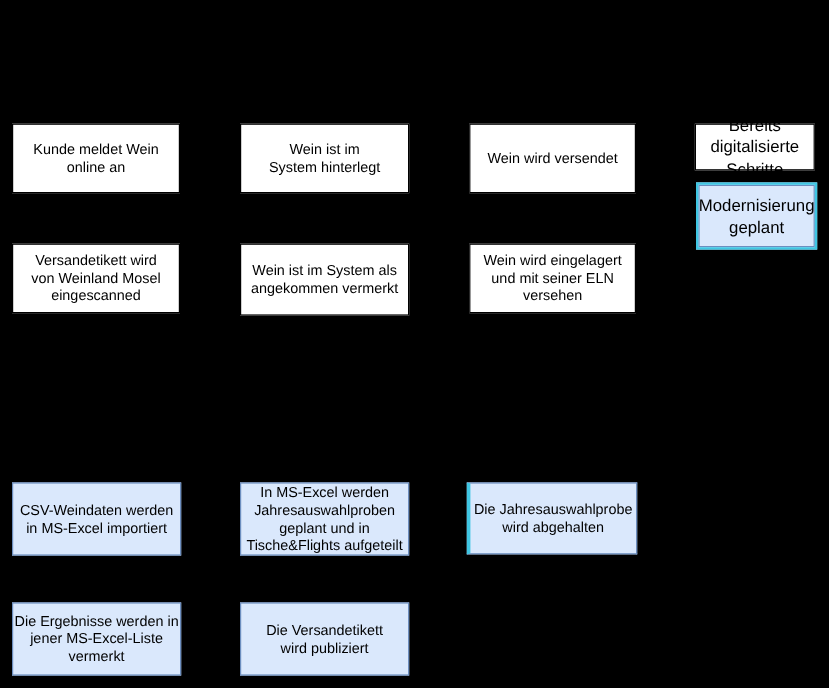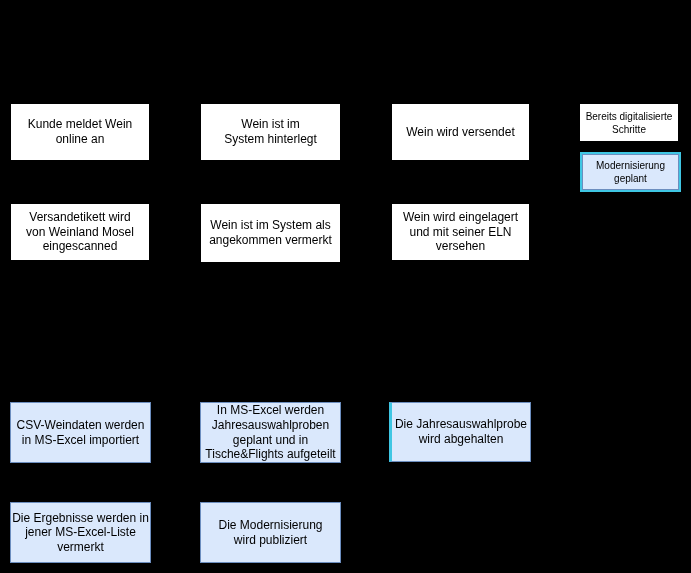--- a/index.html
+++ b/index.html
@@ -39,39 +39,39 @@
     border: 1px solid var(--box_border_blue, #6c8ebf);
   }
   .node.highlight-left {
     border-left: 3px solid var(--highlight_cyan, #3fc6e3);
   }
   .node.highlight-full {
     border: 2px solid var(--highlight_cyan, #3fc6e3);
     box-shadow: inset 0 0 0 1px var(--box_border_blue, #6c8ebf);
   }
   .node.legend-box .label {
-    font-size: 10px;
+    font-size: 14px;
     line-height: 1.3;
   }
 
   
   #node-a { left: 10px;  top: 103px; width: 140px; height: 58px; align-items: center; }
   #node-b { left: 200px; top: 103px; width: 141px; height: 58px; }
   #node-c { left: 391px; top: 103px; width: 139px; height: 58px; }
   #node-d { left: 10px;  top: 203px; width: 140px; height: 58px; }
   #node-e { left: 200px; top: 203px; width: 141px; height: 60px; }
   #node-f { left: 391px; top: 203px; width: 139px; height: 58px; }
   #node-g { left: 391px; top: 303px; width: 139px; height: 59px; }
   #node-h { left: 10px;  top: 402px; width: 141px; height: 61px; }
   #node-i { left: 200px; top: 402px; width: 141px; height: 61px; }
   #node-j { left: 389px; top: 402px; width: 142px; height: 60px; }
   #node-k { left: 10px;  top: 502px; width: 141px; height: 61px; }
   #node-l { left: 200px; top: 502px; width: 141px; height: 61px; }
   #legend-1 { left: 579px; top: 103px; width: 100px; height: 39px; }
-  #legend-2 { left: 580px; top: 152px; width: 101px; height: 40px; align-items: center; }
+  #legend-2 { left: 580px; top: 152px; width: 101px; height: 56px; align-items: center; }
 </style>
 </head>
 <body>
 
 <div id="canvas">
 
   <div id="node-a" class="node white">
     <span class="label">Kunde meldet Wein
 online an</span>
   </div>
@@ -113,21 +113,21 @@
     <span class="label">Die Jahresauswahlprobe
 wird abgehalten</span>
   </div>
 
   <div id="node-k" class="node blue">
     <span class="label">Die Ergebnisse werden in
 jener MS-Excel-Liste
 vermerkt</span>
   </div>
   <div id="node-l" class="node blue">
-    <span class="label">Die Modernisierung
+    <span class="label">Die Versandetikett
 wird publiziert</span>
   </div>
 
   <div id="legend-1" class="node white legend-box">
     <span class="label">Bereits digitalisierte
 Schritte</span>
   </div>
   <div id="legend-2" class="node blue legend-box highlight-full">
     <span class="label">Modernisierung
 geplant</span>

